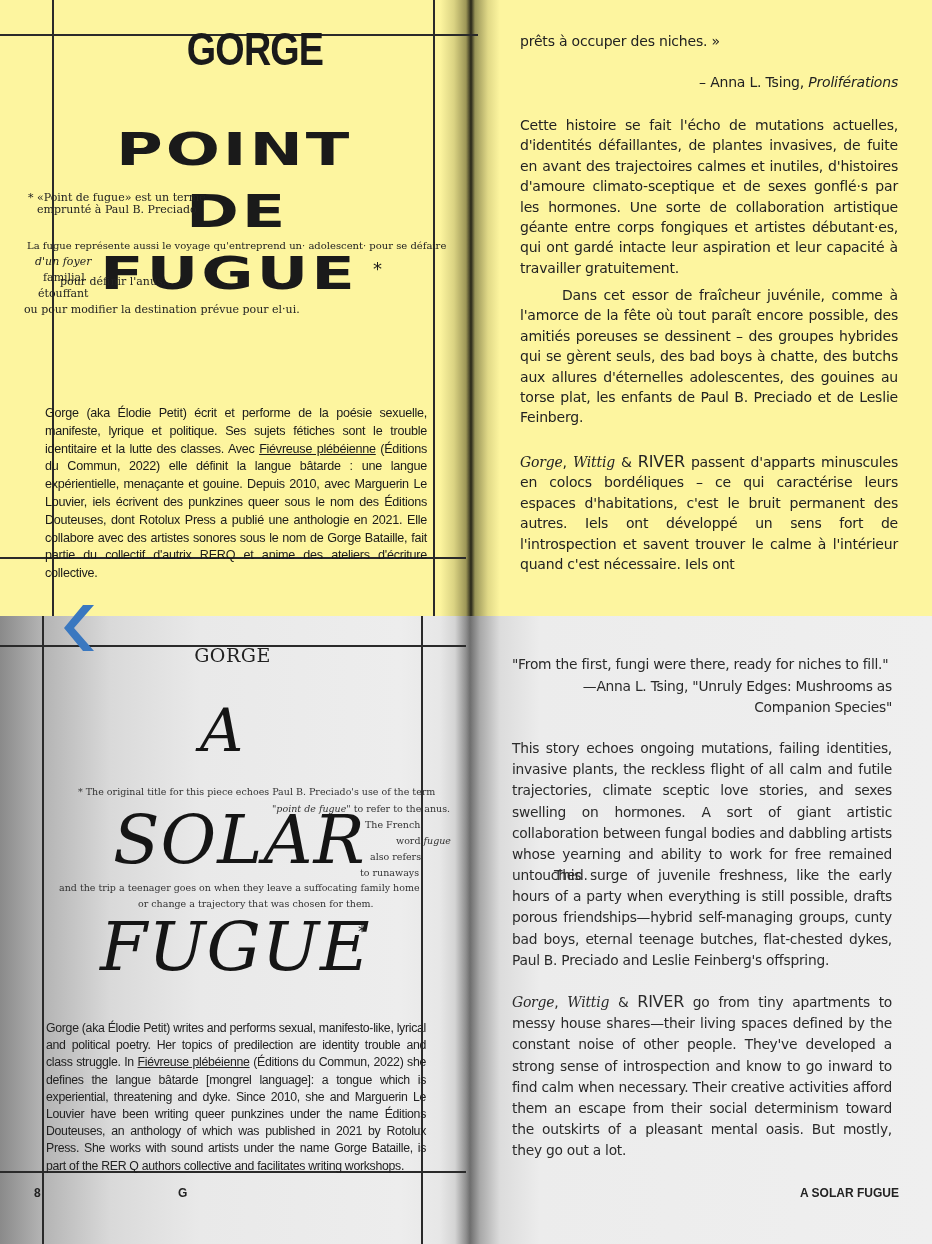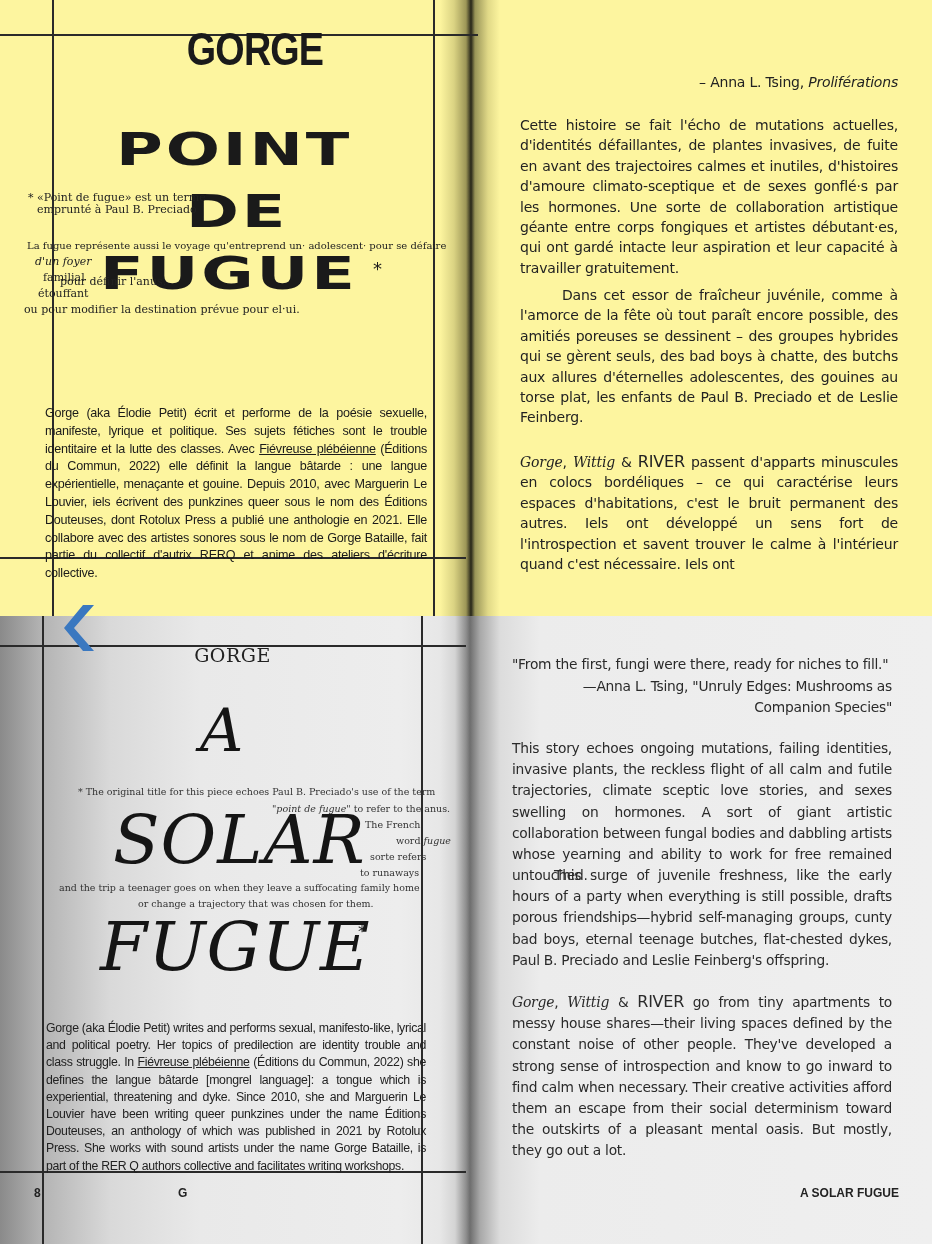--- a/index.html
+++ b/index.html
@@ -144,40 +144,41 @@
 <div class="abs fr-note" style="left:60px;top:228px;margin-top:46px;">pour définir l'anus.</div>
 <div class="abs fr-note" style="left:27px;top:238px;font-size:10px;">La fugue représente aussi le voyage qu'entreprend un· adolescent· pour se défaire</div>
 <div class="abs fr-note" style="left:35px;top:254px;font-style:italic;">d'un foyer</div>
 <div class="abs fr-note" style="left:43px;top:270px;">familial</div>
 <div class="abs fr-note" style="left:38px;top:286px;">étouffant</div>
 <div class="abs fr-note" style="left:24px;top:302px;">ou pour modifier la destination prévue pour el·ui.</div>
 
 <div class="abs fr-bio"><span>Gorge (aka Élodie Petit) écrit et performe de la poésie sexuelle, manifeste, lyrique et politique. Ses sujets fétiches sont le trouble identitaire et la lutte des classes. Avec </span><span class="u">Fiévreuse plébéienne</span><span> (Éditions du Commun, 2022) elle définit la langue bâtarde : une langue expérientielle, menaçante et gouine. Depuis 2010, avec Marguerin Le Louvier, iels écrivent des punkzines queer sous le nom des Éditions Douteuses, dont Rotolux Press a publié une anthologie en 2021. Elle collabore avec des artistes sonores sous le nom de Gorge Bataille, fait partie du collectif d'autrix RERQ et anime des ateliers d'écriture collective.</span></div>
 
 <div class="abs fr-right fr-quote">
+  <div>prêts à occuper des niches. »</div>
 </div>
 <div class="abs fr-right fr-quote-attr"><span>– Anna L. Tsing, </span><i>Proliférations</i></div>
 
 <div class="abs fr-right fr-body1">Cette histoire se fait l'écho de mutations actuelles, d'identités défaillantes, de plantes invasives, de fuite en avant des trajectoires calmes et inutiles, d'histoires d'amoure climato-sceptique et de sexes gonflé·s par les hormones. Une sorte de collaboration artistique géante entre corps fongiques et artistes débutant·es, qui ont gardé intacte leur aspiration et leur capacité à travailler gratuitement.</div>
 <div class="abs fr-right fr-body2">
     <span class="indent">Dans cet essor de fraîcheur juvénile, comme à l'amorce de la fête où tout paraît encore possible, des amitiés poreuses se dessinent – des groupes hybrides qui se gèrent seuls, des bad boys à chatte, des butchs aux allures d'éternelles adolescentes, des gouines au torse plat, les enfants de Paul B. Preciado et de Leslie Feinberg.</span>
   </div>
 <div class="abs fr-right fr-body3"><span class="script">Gorge</span><span>, </span><span class="script">Wittig</span><span> &amp; </span><span class="caps">RIVER</span><span> passent d'apparts minuscules en colocs bordéliques – ce qui caractérise leurs espaces d'habitations, c'est le bruit permanent des autres. Iels ont développé un sens fort de l'introspection et savent trouver le calme à l'intérieur quand c'est nécessaire. Iels ont</span></div>
 
 <div class="abs en-gorge">GORGE</div>
 <div class="abs en-title en-a">A</div>
 <div class="abs en-title en-solar">SOLAR</div>
 <div class="abs en-title en-fugue">FUGUE</div>
 <div class="abs en-ast">*</div>
 
 <div class="abs en-note" style="left:78px;top:776px;">* The original title for this piece echoes Paul B. Preciado's use of the term</div>
 <div class="abs en-note" style="left:272px;top:793px;"><i>"point de fugue"</i><span> to refer to the anus.</span></div>
 <div class="abs en-note" style="left:365px;top:809px;">The French</div>
 <div class="abs en-note" style="left:396px;top:825px;"><span>word </span><i>fugue</i></div>
-<div class="abs en-note" style="left:370px;top:841px;">sorte refers</div>
+<div class="abs en-note" style="left:370px;top:841px;">also refers</div>
 <div class="abs en-note" style="left:360px;top:857px;">to runaways</div>
 <div class="abs en-note" style="left:59px;top:872px;">and the trip a teenager goes on when they leave a suffocating family home</div>
 <div class="abs en-note" style="left:138px;top:888px;">or change a trajectory that was chosen for them.</div>
 
 <div class="abs en-bio"><span>Gorge (aka Élodie Petit) writes and performs sexual, manifesto-like, lyrical and political poetry. Her topics of predilection are identity trouble and class struggle. In </span><span class="u">Fiévreuse plébéienne</span><span> (Éditions du Commun, 2022) she defines the langue bâtarde [mongrel language]: a tongue which is experiential, threatening and dyke. Since 2010, she and Marguerin Le Louvier have been writing queer punkzines under the name Éditions Douteuses, an anthology of which was published in 2021 by Rotolux Press. She works with sound artists under the name Gorge Bataille, is part of the RER Q authors collective and facilitates writing workshops.</span></div>
 
 <div class="abs folio" style="left:34px;top:1186px;">8</div>
 <div class="abs folio" style="left:178px;top:1186px;">G</div>
 
 <div class="abs en-right en-quote">"From the first, fungi were there, ready for niches to fill."</div>

